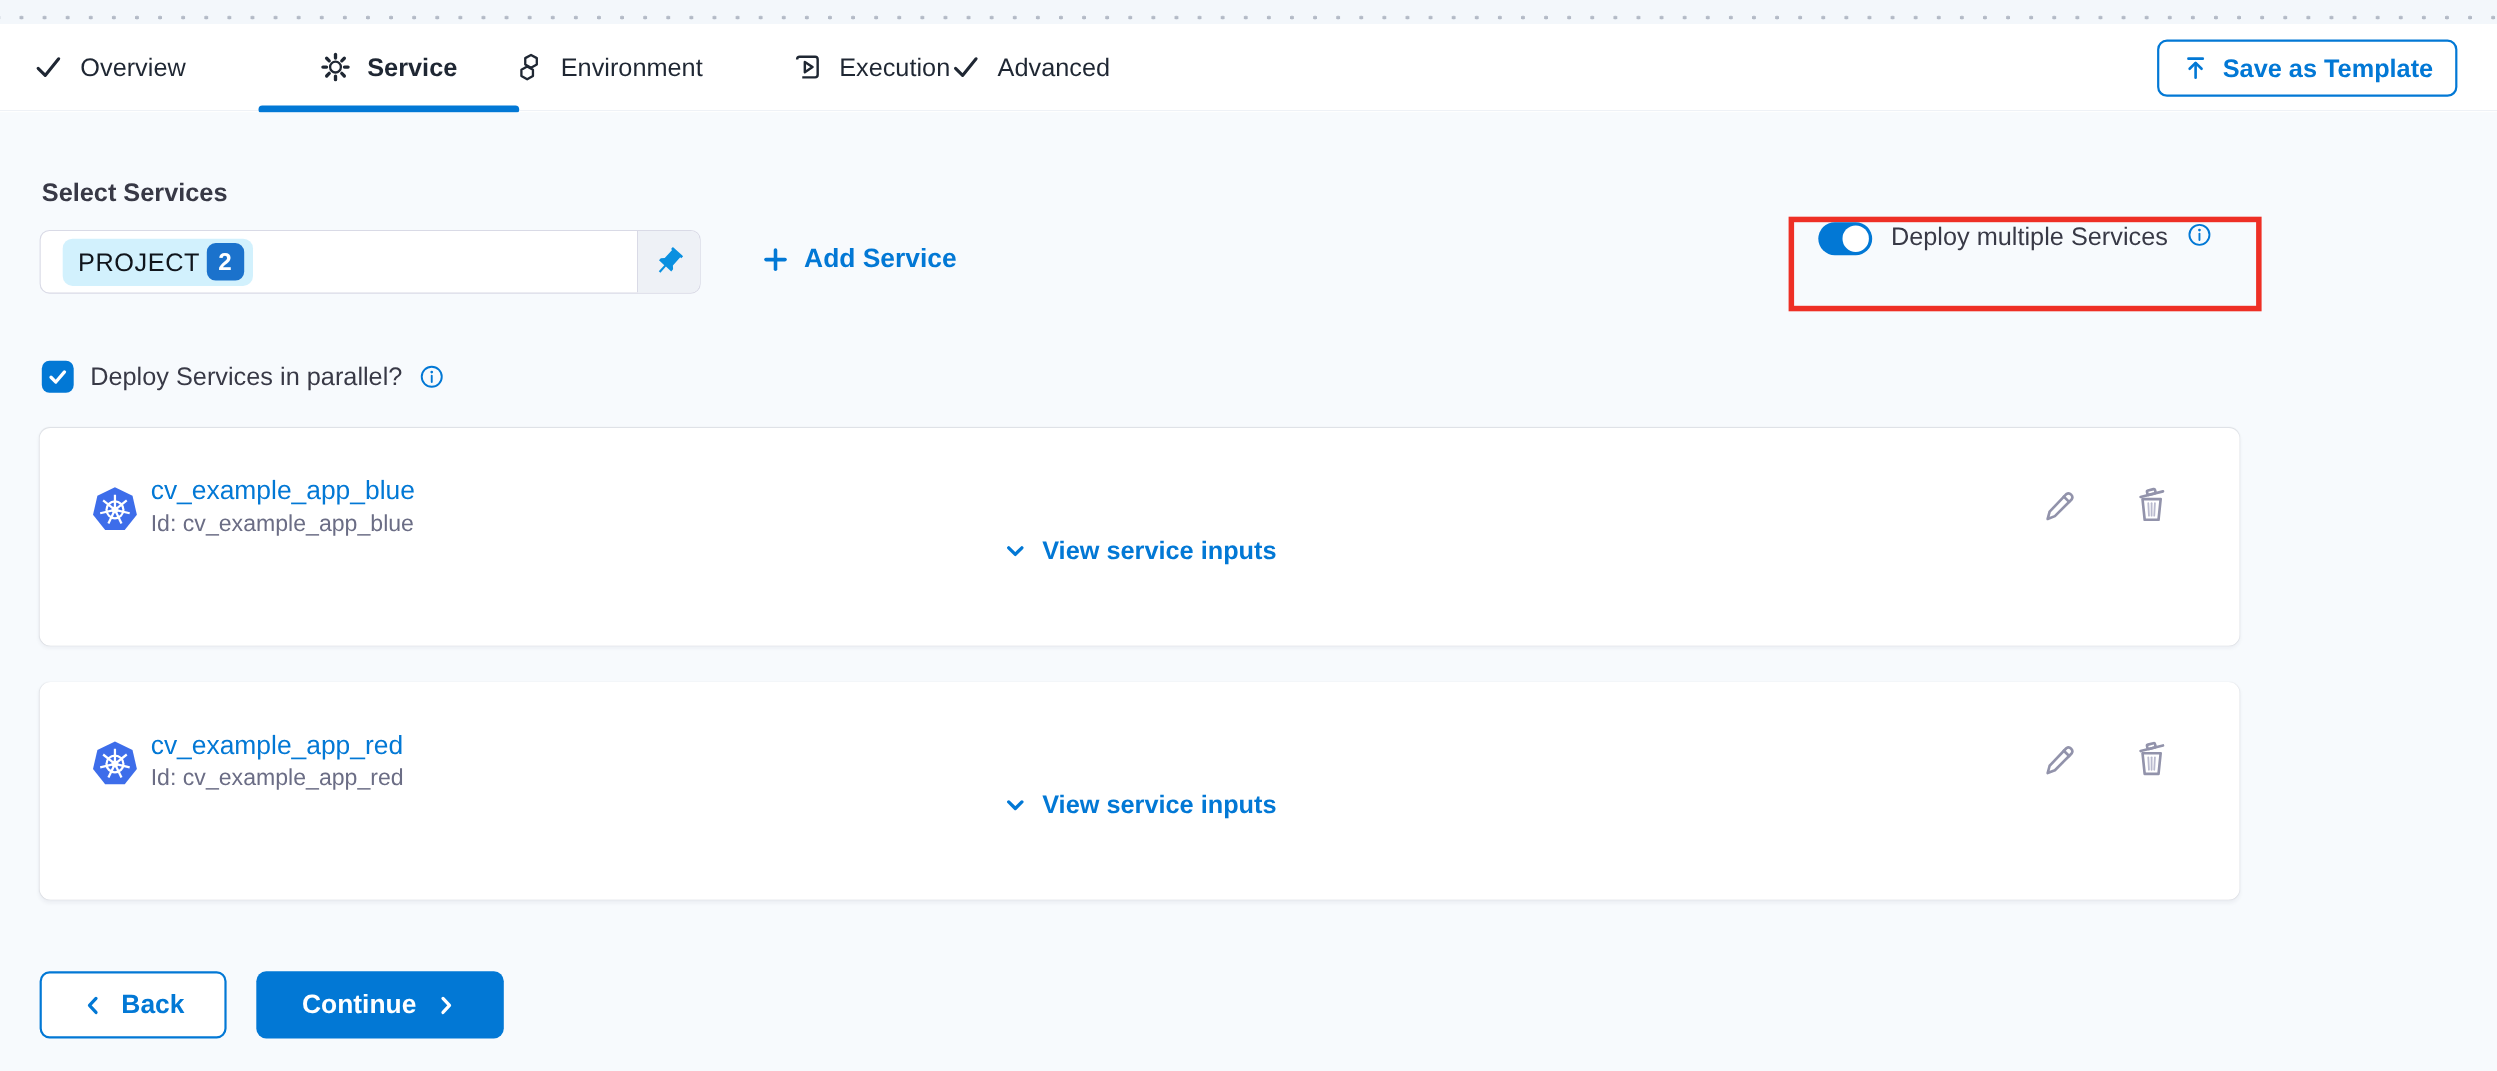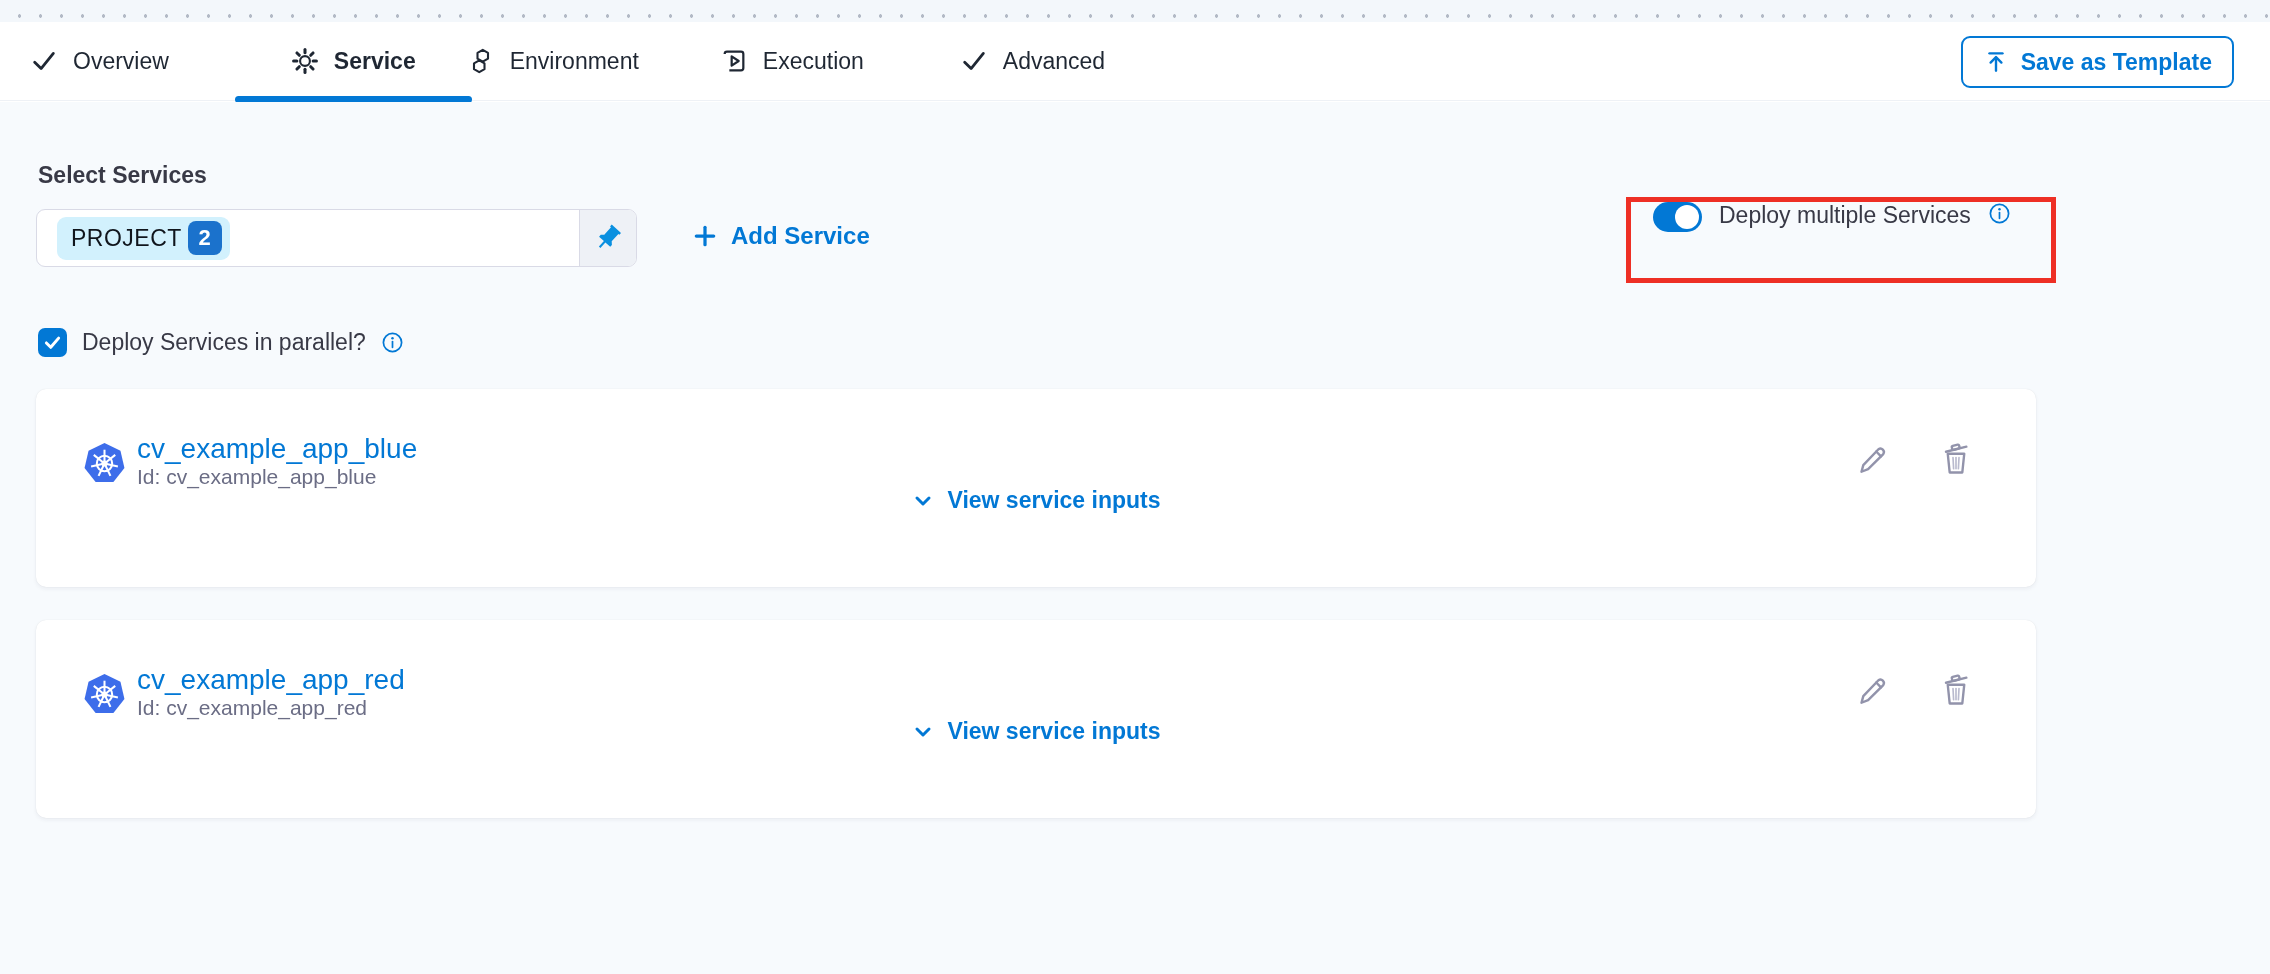--- a/index.html
+++ b/index.html
@@ -22,21 +22,21 @@
   }
   .tab {
     position: relative; display: inline-flex; align-items: center; gap: 15px;
     height: 100%; font-size: 23px; font-weight: 500; color: #1f2733; cursor: pointer;
     white-space: nowrap;
   }
   .tab .ticon { display: inline-flex; width: 28px; height: 28px; }
   .tab-overview { margin-right: 122px; }
   .tab-service { margin-right: 51px; }
   .tab-environment { margin-right: 81px; text-align: center; }
-  .tab-execution { margin-right: 96px; }
+  .tab-execution { }
   .tab.active { font-weight: 600; }
   .tab.active::after {
     content: ""; position: absolute; left: -56px; right: -56px; bottom: -3px;
     height: 7px; border-radius: 4px; background: var(--primary, #0278d5);
   }
 
   .save-template-btn {
     position: absolute; right: 36px; top: 36px; height: 52px;
     display: inline-flex; align-items: center; gap: 12px; padding: 0 20px;
     border: 2px solid var(--primary, #0278d5); border-radius: 9px; background: #ffffff;
@@ -101,21 +101,21 @@
   
   .card {
     position: absolute; left: 36px; width: 2000px; height: 198px;
     background: #ffffff; border-radius: 10px;
     box-shadow: 0 2px 4px rgba(40,41,61,0.06), 0 0 1px rgba(40,41,61,0.12);
   }
   .card-1 { top: 287px; }
   .card-2 { top: 518px; }
   .k8s-icon { position: absolute; left: 46px; top: 52px; width: 45px; height: 45px; }
   .svc-name {
-    position: absolute; left: 101px; top: 44px; font-size: 28px; font-weight: 500;
+    position: absolute; left: 101px; top: 44px; font-size: 24px; font-weight: 500;
     color: var(--primary, #0278d5); cursor: pointer;
   }
   .svc-id { position: absolute; left: 101px; top: 76px; font-size: 21px; color: #6b6d85; }
   .view-inputs {
     position: absolute; left: 0; right: 0; top: 98px; display: flex; justify-content: center;
     align-items: center; gap: 12px; color: var(--primary, #0278d5); font-size: 23px; font-weight: 700;
     cursor: pointer;
   }
   .card-actions { position: absolute; right: 62px; top: 52px; display: flex; gap: 48px; }
   .icon-btn { width: 36px; height: 36px; display: inline-flex; cursor: pointer; }
@@ -363,15 +363,33 @@
               </g>
             <g transform="rotate(-14 12 5)">
                 <line x1="5" y1="5.5" x2="19" y2="5.5"></line>
                 <rect x="9.5" y="2.8" width="5" height="2.7" rx="0.8"></rect>
               </g>
           </svg>
         </span>
       </div>
     </div>
 
+    <div class="footer-btns">
+      <button class="back-btn">
+        <span style="display:inline-flex;width:22px;height:22px;">
+          <svg viewBox="0 0 24 24" width="22" height="22" fill="none" stroke="#0278d5" stroke-width="3.2" stroke-linecap="round" stroke-linejoin="round">
+              <polyline points="14.5 5 8 12 14.5 19"></polyline>
+            </svg>
+        </span>
+        <span>Back</span>
+      </button>
+      <button class="continue-btn">
+        <span>Continue</span>
+        <span style="display:inline-flex;width:22px;height:22px;">
+          <svg viewBox="0 0 24 24" width="22" height="22" fill="none" stroke="#ffffff" stroke-width="3.2" stroke-linecap="round" stroke-linejoin="round">
+              <polyline points="9.5 5 16 12 9.5 19"></polyline>
+            </svg>
+        </span>
+      </button>
+    </div>
 
   </div>
 </div>
 
 </body></html>

